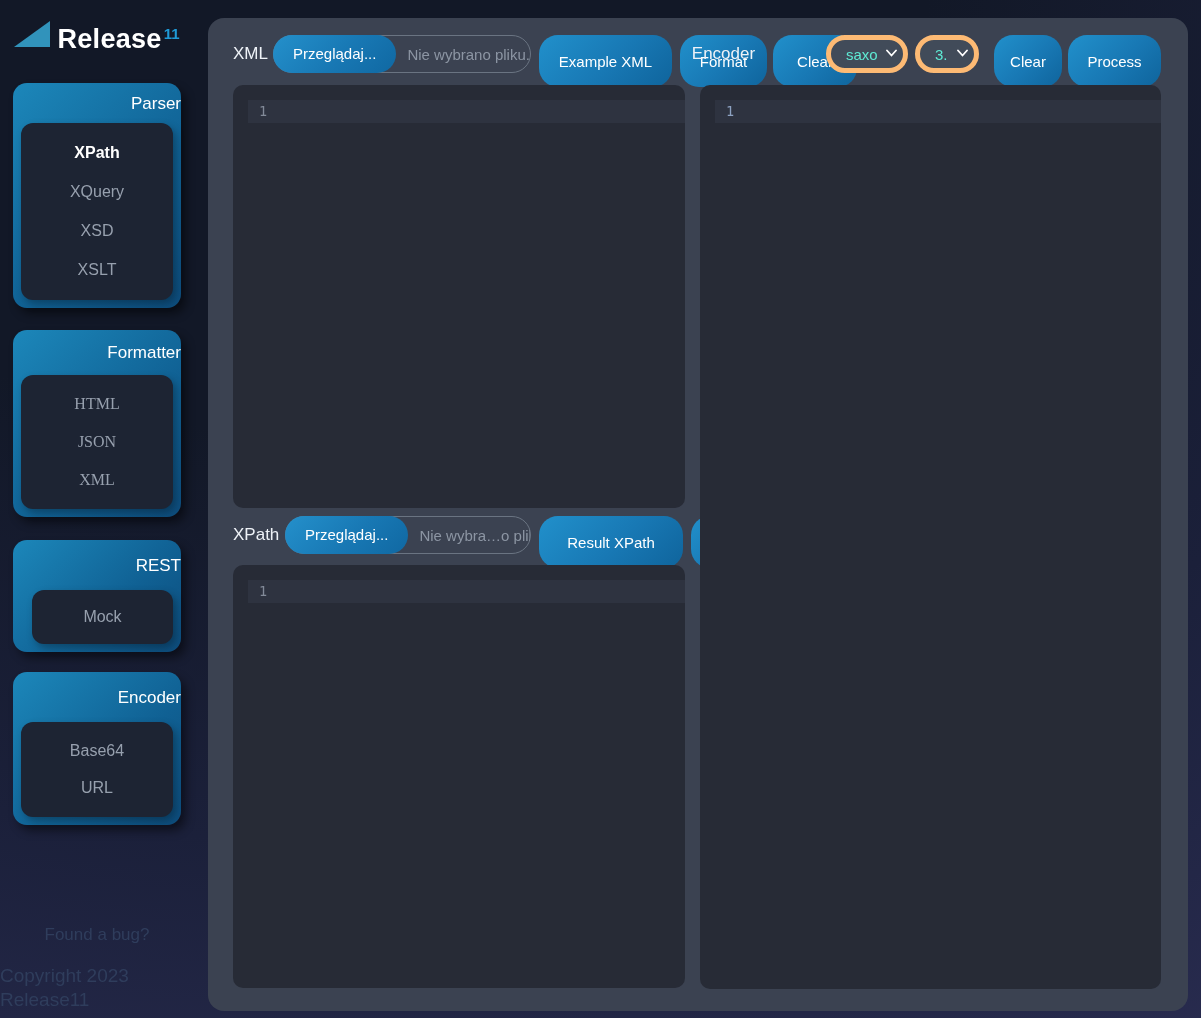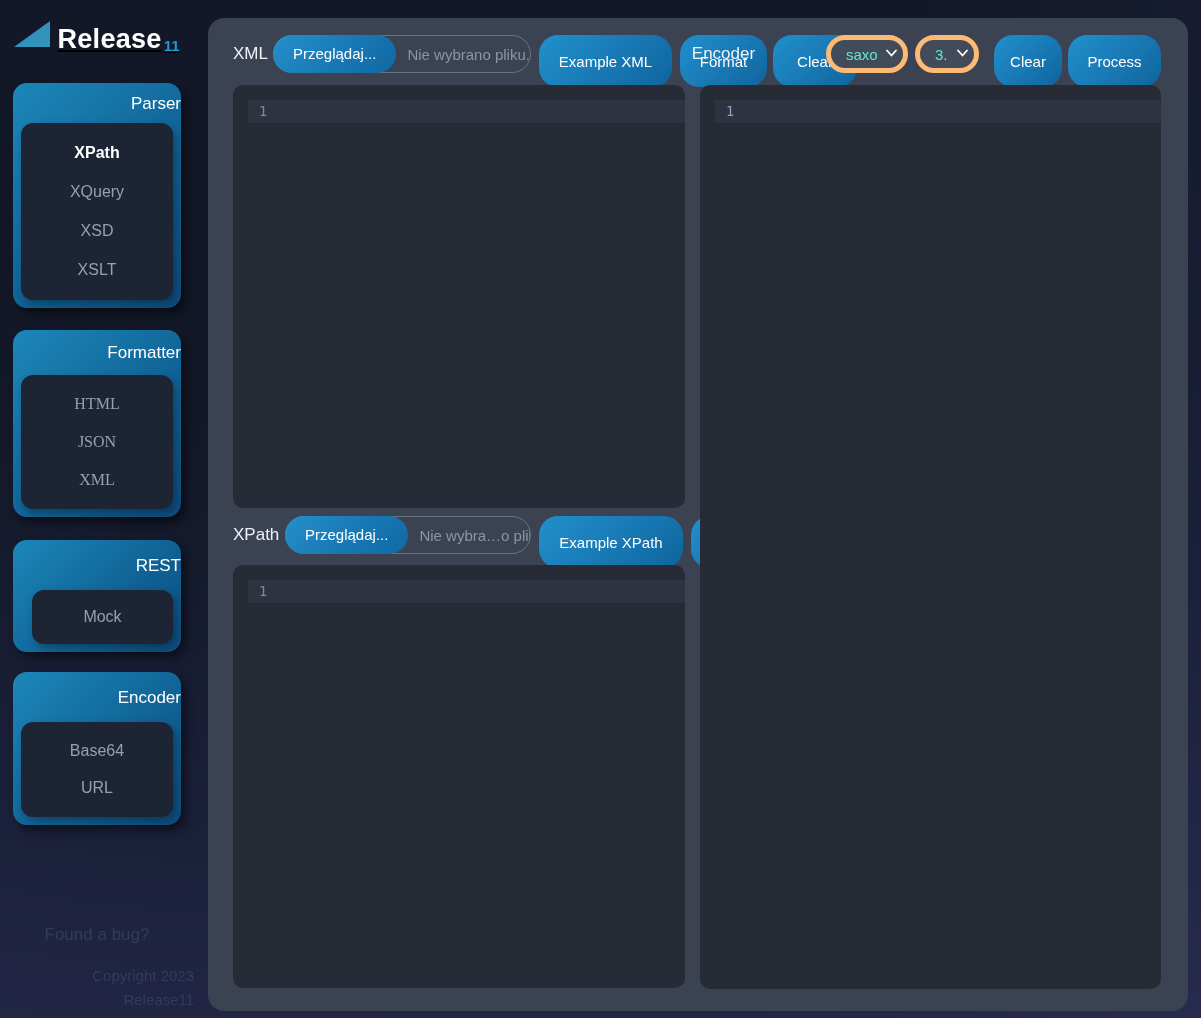--- a/index.html
+++ b/index.html
@@ -5,41 +5,41 @@
   * { margin:0; padding:0; box-sizing:border-box; }
   html,body { width:1201px; height:1018px; }
   body {
     position:relative; overflow:hidden;
     font-family:"Liberation Sans", sans-serif;
     background:radial-gradient(150% 125% at 26% 0%, #121827 34%, #1b203a 66%, #2a2d52 100%);
   }
 
   
   .sidebar { position:absolute; left:0; top:0; width:194px; height:100%; }
-  .logo { position:absolute; top:21px; left:0; width:100%; display:flex; justify-content:center; align-items:flex-end; cursor:pointer;text-decoration:underline; }
+  .logo { position:absolute; top:21px; left:0; width:100%; display:flex; justify-content:center; align-items:flex-end; cursor:pointer; }
   .logo .tri { margin-right:7px; margin-bottom:2px; }
   .logo .brand { color:#ffffff; font-size:27px; font-weight:bold; letter-spacing:.3px; line-height:1; }
-  .logo .sup { color:#1f9ad7; font-size:15px; font-weight:bold; margin-left:2px; line-height:1; }
+  .logo .sup { color:#1f9ad7; font-size:15px; font-weight:bold; margin-left:2px; margin-bottom:12px; line-height:1; }
 
   .card {
     position:absolute; left:13px; width:168px; border-radius:14px;
     background:linear-gradient(135deg,#1c87ba 0%, #106194 60%, #0d4d7d 100%);
     box-shadow:5px 6px 10px rgba(0,0,0,.45);
   }
   .card-title { color:#ffffff; font-size:17px; text-align:right; line-height:41px; }
   .card-inner {
     position:absolute; left:8px; right:8px; bottom:8px; border-radius:12px;
     background:#1d2433; display:flex; flex-direction:column; justify-content:space-evenly;
     box-shadow:3px 4px 8px rgba(0,0,0,.3);
   }
   .nav-item { color:#97a0ae; font-size:16px; text-align:center; cursor:pointer; }
   .nav-item.active { color:#ffffff; font-weight:bold; }
 
   .bug-link { position:absolute; top:925px; width:100%; text-align:center; color:#2f3d5c; font-size:17px; cursor:pointer; }
-  .copyright { position:absolute; top:964px; width:100%; text-align:right; color:#2f3d5c; font-size:15px; line-height:24px; }
+  .copyright { position:absolute; top:964px; width:100%; text-align:left; color:#2f3d5c; font-size:19px; line-height:24px; }
 
   
   .main { position:absolute; left:208px; top:18px; width:980px; height:993px; background:#3b4251; border-radius:16px; }
 
   .row-label { position:absolute; height:38px; line-height:38px; color:#eef2f7; font-size:17px; z-index:1; }
   .row-label.zr { z-index:4; text-align:center; }
 
   .btn {
     position:absolute; height:52px; border:none; border-radius:19px;
     background:linear-gradient(135deg,#2190cb 0%, #1878b4 55%, #0f649c 100%);
@@ -147,21 +147,21 @@
     </div>
   </div>
 
   <div class="row-label" style="left:25px;top:498px;">XPath</div>
 
   <div class="filebox" style="left:77px;top:498px;width:246px;">
     <button class="browse">Przeglądaj...</button>
     <span class="fname">Nie wybra…o pliku.</span>
   </div>
 
-  <button class="btn" style="left:331px;top:498px;width:144px;">Example XPath</button>
+  <button class="btn" style="left:331px;top:498px;width:144px;">Result XPath</button>
   <button class="btn" style="left:483px;top:498px;width:87px;">Format</button>
 
   <div class="editor" style="left:25px;top:547px;width:452px;height:423px;">
     <div class="activeline">
       <div class="ln">1</div>
     </div>
   </div>
 
   <div class="row-label zr" style="left:472px;top:17px;width:87px;">Encoder</div>
 

